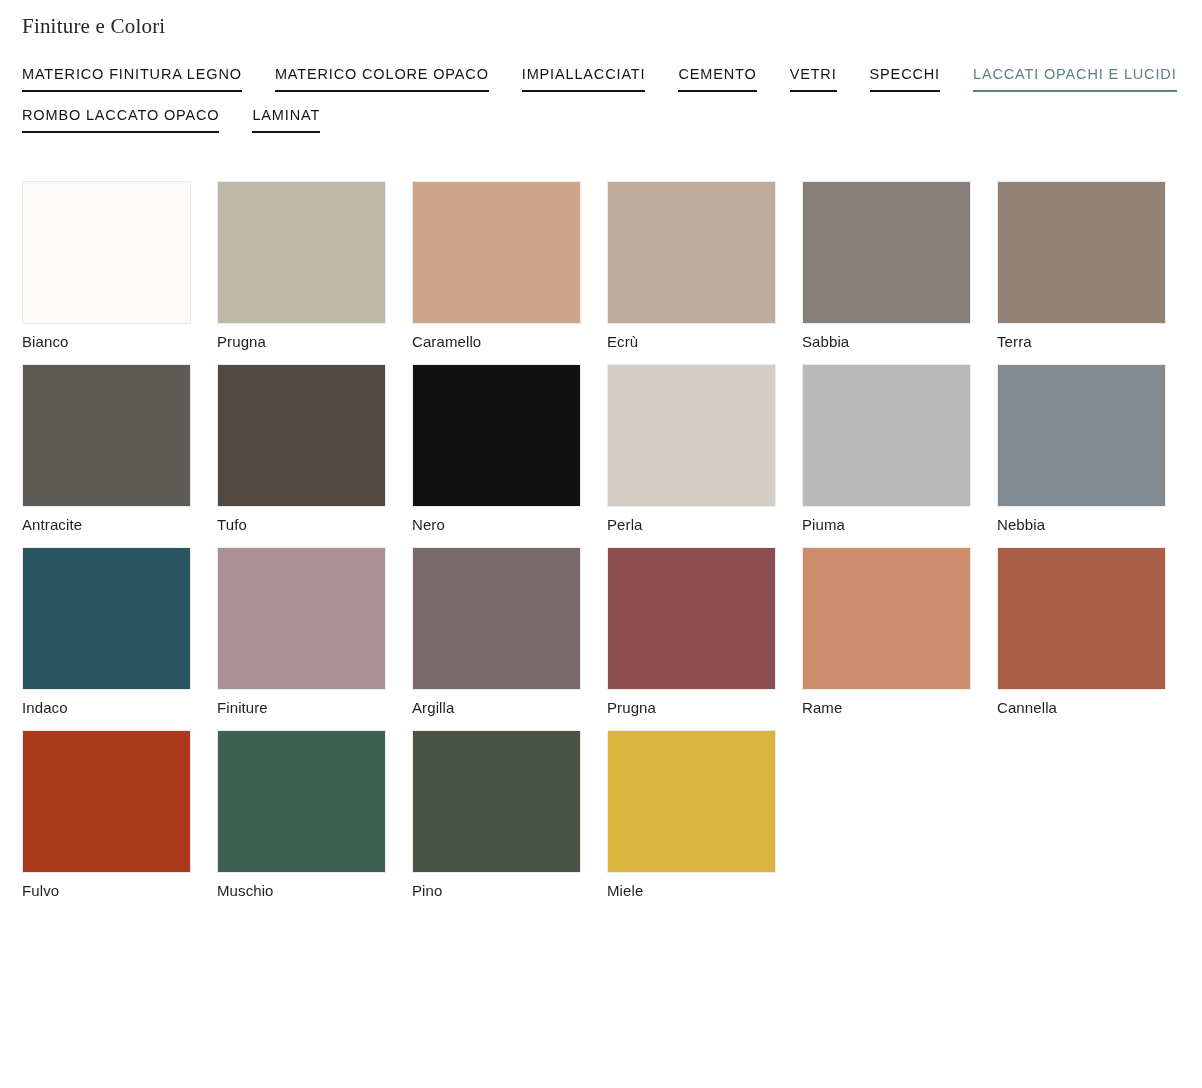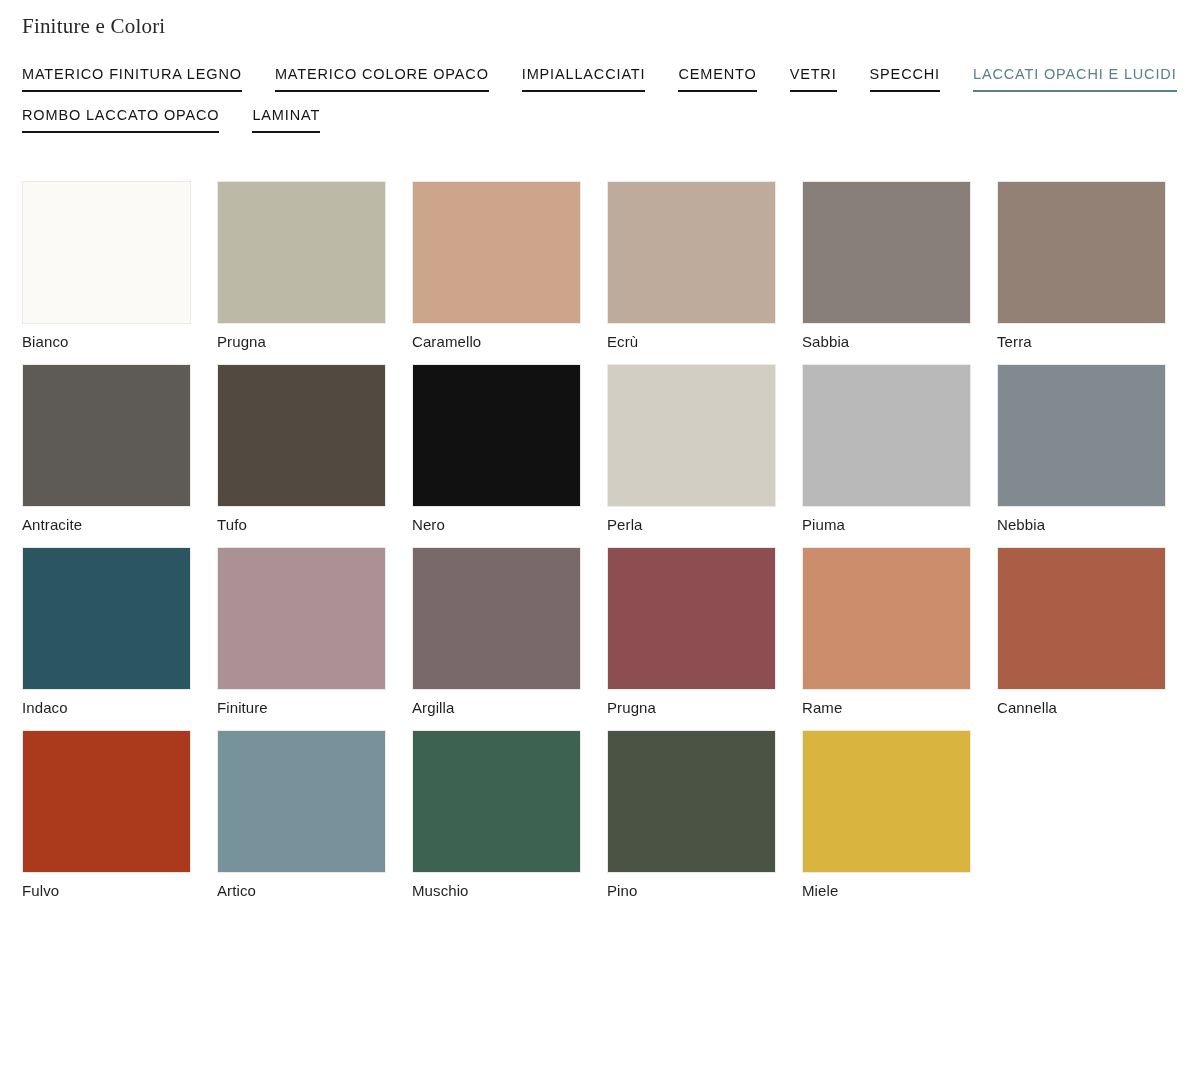--- a/index.html
+++ b/index.html
@@ -179,24 +179,20 @@
       </div>
       <div class="swatch-cell">
         <div class="swatch-chip" style="background: rgb(169, 94, 69);"></div>
         <div class="swatch-label">Cannella</div>
       </div>
       <div class="swatch-cell">
         <div class="swatch-chip" style="background: rgb(171, 58, 29);"></div>
         <div class="swatch-label">Fulvo</div>
       </div>
       <div class="swatch-cell">
-        <div class="swatch-chip" style="background: rgb(119, 146, 154);"></div>
-        <div class="swatch-label">Artico</div>
-      </div>
-      <div class="swatch-cell">
         <div class="swatch-chip" style="background: rgb(62, 98, 82);"></div>
         <div class="swatch-label">Muschio</div>
       </div>
       <div class="swatch-cell">
         <div class="swatch-chip" style="background: rgb(75, 83, 69);"></div>
         <div class="swatch-label">Pino</div>
       </div>
       <div class="swatch-cell">
         <div class="swatch-chip" style="background: rgb(217, 181, 64);"></div>
         <div class="swatch-label">Miele</div>

